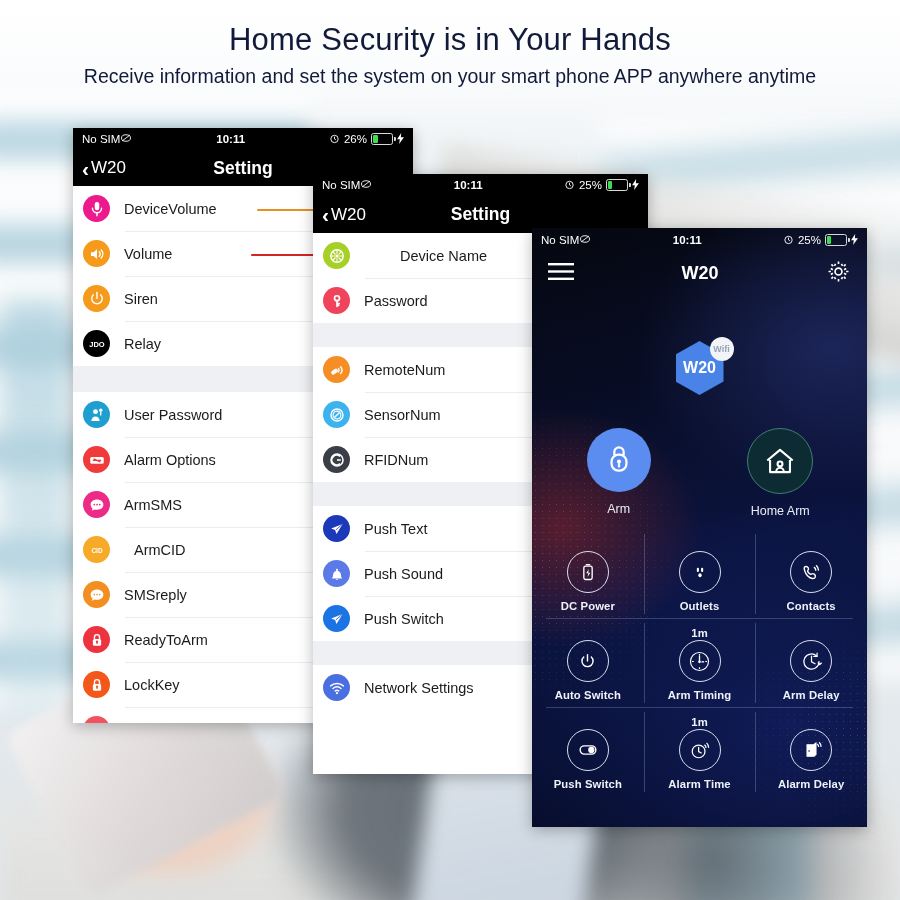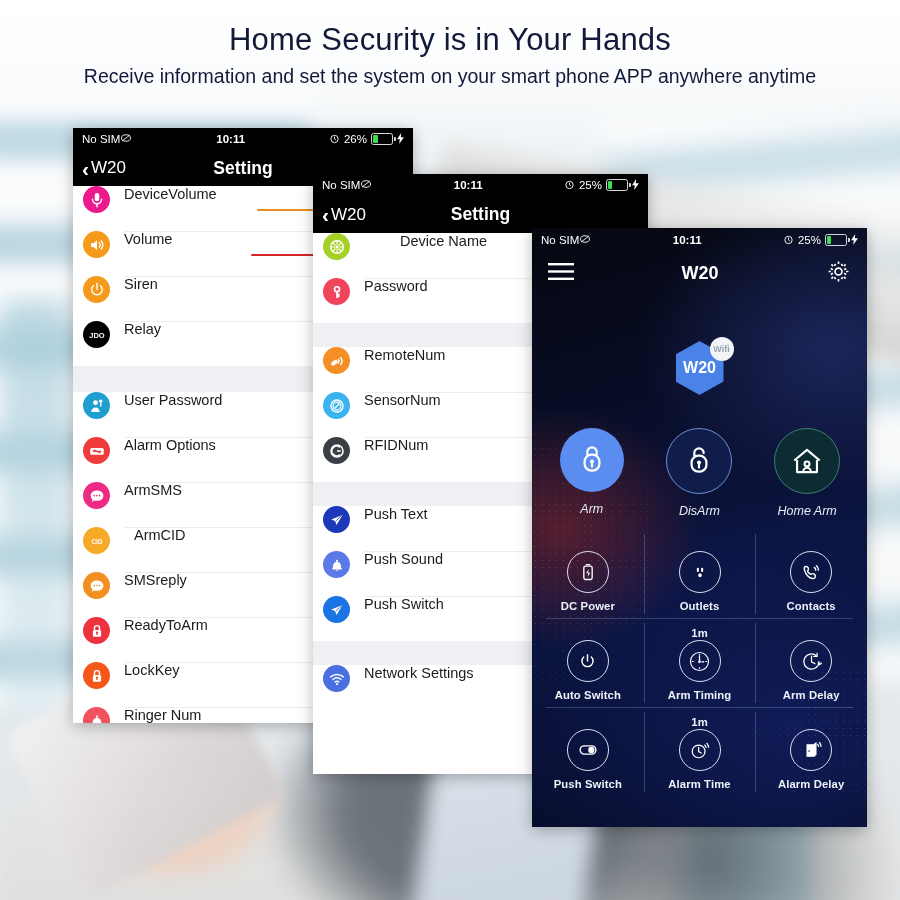--- a/index.html
+++ b/index.html
@@ -105,21 +105,21 @@
   .navbar{
     background:#000;color:#fff;display:flex;align-items:center;position:relative;
     box-sizing:border-box;
   }
   .nav-back{display:flex;align-items:center;gap:2px;font-size:17px;}
   .chev{font-size:21px;line-height:1;font-weight:600;}
   .nav-title{position:absolute;left:0;right:0;text-align:center;font-size:17.5px;font-weight:bold;pointer-events:none;}
 
   .list{background:#fff;}
   .group-gap{background:#eef0f3;}
-  .row{display:flex;background:#fff;position:relative;box-sizing:border-box;}
+  .row{display:flex;align-items:center;background:#fff;position:relative;box-sizing:border-box;}
   .row + .row::before{
     content:"";position:absolute;left:52px;right:0;top:0;height:1px;background:#ececed;
   }
   .ico{border-radius:50%;display:flex;align-items:center;justify-content:center;color:#fff;flex:0 0 auto;}
   .rlabel{color:#1b1b1b;}
   .slider-line{position:absolute;height:2.5px;border-radius:2px;}
 
   
   .app3{
     background:
@@ -567,44 +567,33 @@
     </div>
   </div>
 
   <div class="hexwrap" style="top:113px;z-index:3;">
     <span style="position:relative;display:inline-block;">
       <span class="hex">W20</span>
       <span class="hexbadge">Wifi</span>
     </span>
   </div>
 
-  <div class="bigrow" id="p3big" style="top:200px;z-index:3;padding:0 6px;font-style:italic;">
+  <div class="bigrow" id="p3big" style="top:200px;z-index:3;padding:0 6px;">
       <div class="bigbtn">
         <div class="bigcircle" style="background:#5b8df0;">
           <svg width="34" height="34" viewBox="0 0 32 32" fill="none" stroke="#fff" stroke-width="2.1" stroke-linejoin="round">
       <rect x="9" y="11" width="14" height="15" rx="6.5"></rect>
       <path d="M11.6 11V8.5a4.4 4.4 0 0 1 8.8 0V11" stroke-linecap="round"></path>
       <circle cx="16" cy="17.5" r="1.9" fill="#fff" stroke="none"></circle>
       <path d="M16 19.2v3" stroke-linecap="round"></path>
           </svg>
         </div>
         <div class="biglabel">Arm</div>
       </div>
       <div class="bigbtn">
-        <div class="bigcircle" style="background:#101c49;border:1.6px solid #6d8fd6;">
-          <svg width="34" height="34" viewBox="0 0 32 32" fill="none" stroke="#fff" stroke-width="2.1" stroke-linejoin="round">
-      <rect x="9" y="11" width="14" height="15" rx="6.5"></rect>
-      <path d="M11.6 11V8.5a4.4 4.4 0 0 1 8.8 0" stroke-linecap="round"></path>
-      <circle cx="16" cy="17.5" r="1.9" fill="#fff" stroke="none"></circle>
-      <path d="M16 19.2v3" stroke-linecap="round"></path>
-          </svg>
-        </div>
-        <div class="biglabel">DisArm</div>
-      </div>
-      <div class="bigbtn">
         <div class="bigcircle" style="background:#0d2b33;border:1.6px solid #3c7f72;">
           <svg width="36" height="34" viewBox="0 0 34 32" fill="none" stroke="#fff" stroke-width="2" stroke-linejoin="round">
       <path d="M5 15.5L17 5.5l12 10"></path>
       <path d="M7.6 15v11.5h18.8V15"></path>
       <circle cx="17" cy="18.8" r="2.3"></circle>
       <path d="M13.4 26.5c0-2.4 1.6-4.1 3.6-4.1s3.6 1.7 3.6 4.1"></path>
           </svg>
         </div>
         <div class="biglabel">Home Arm</div>
       </div>

